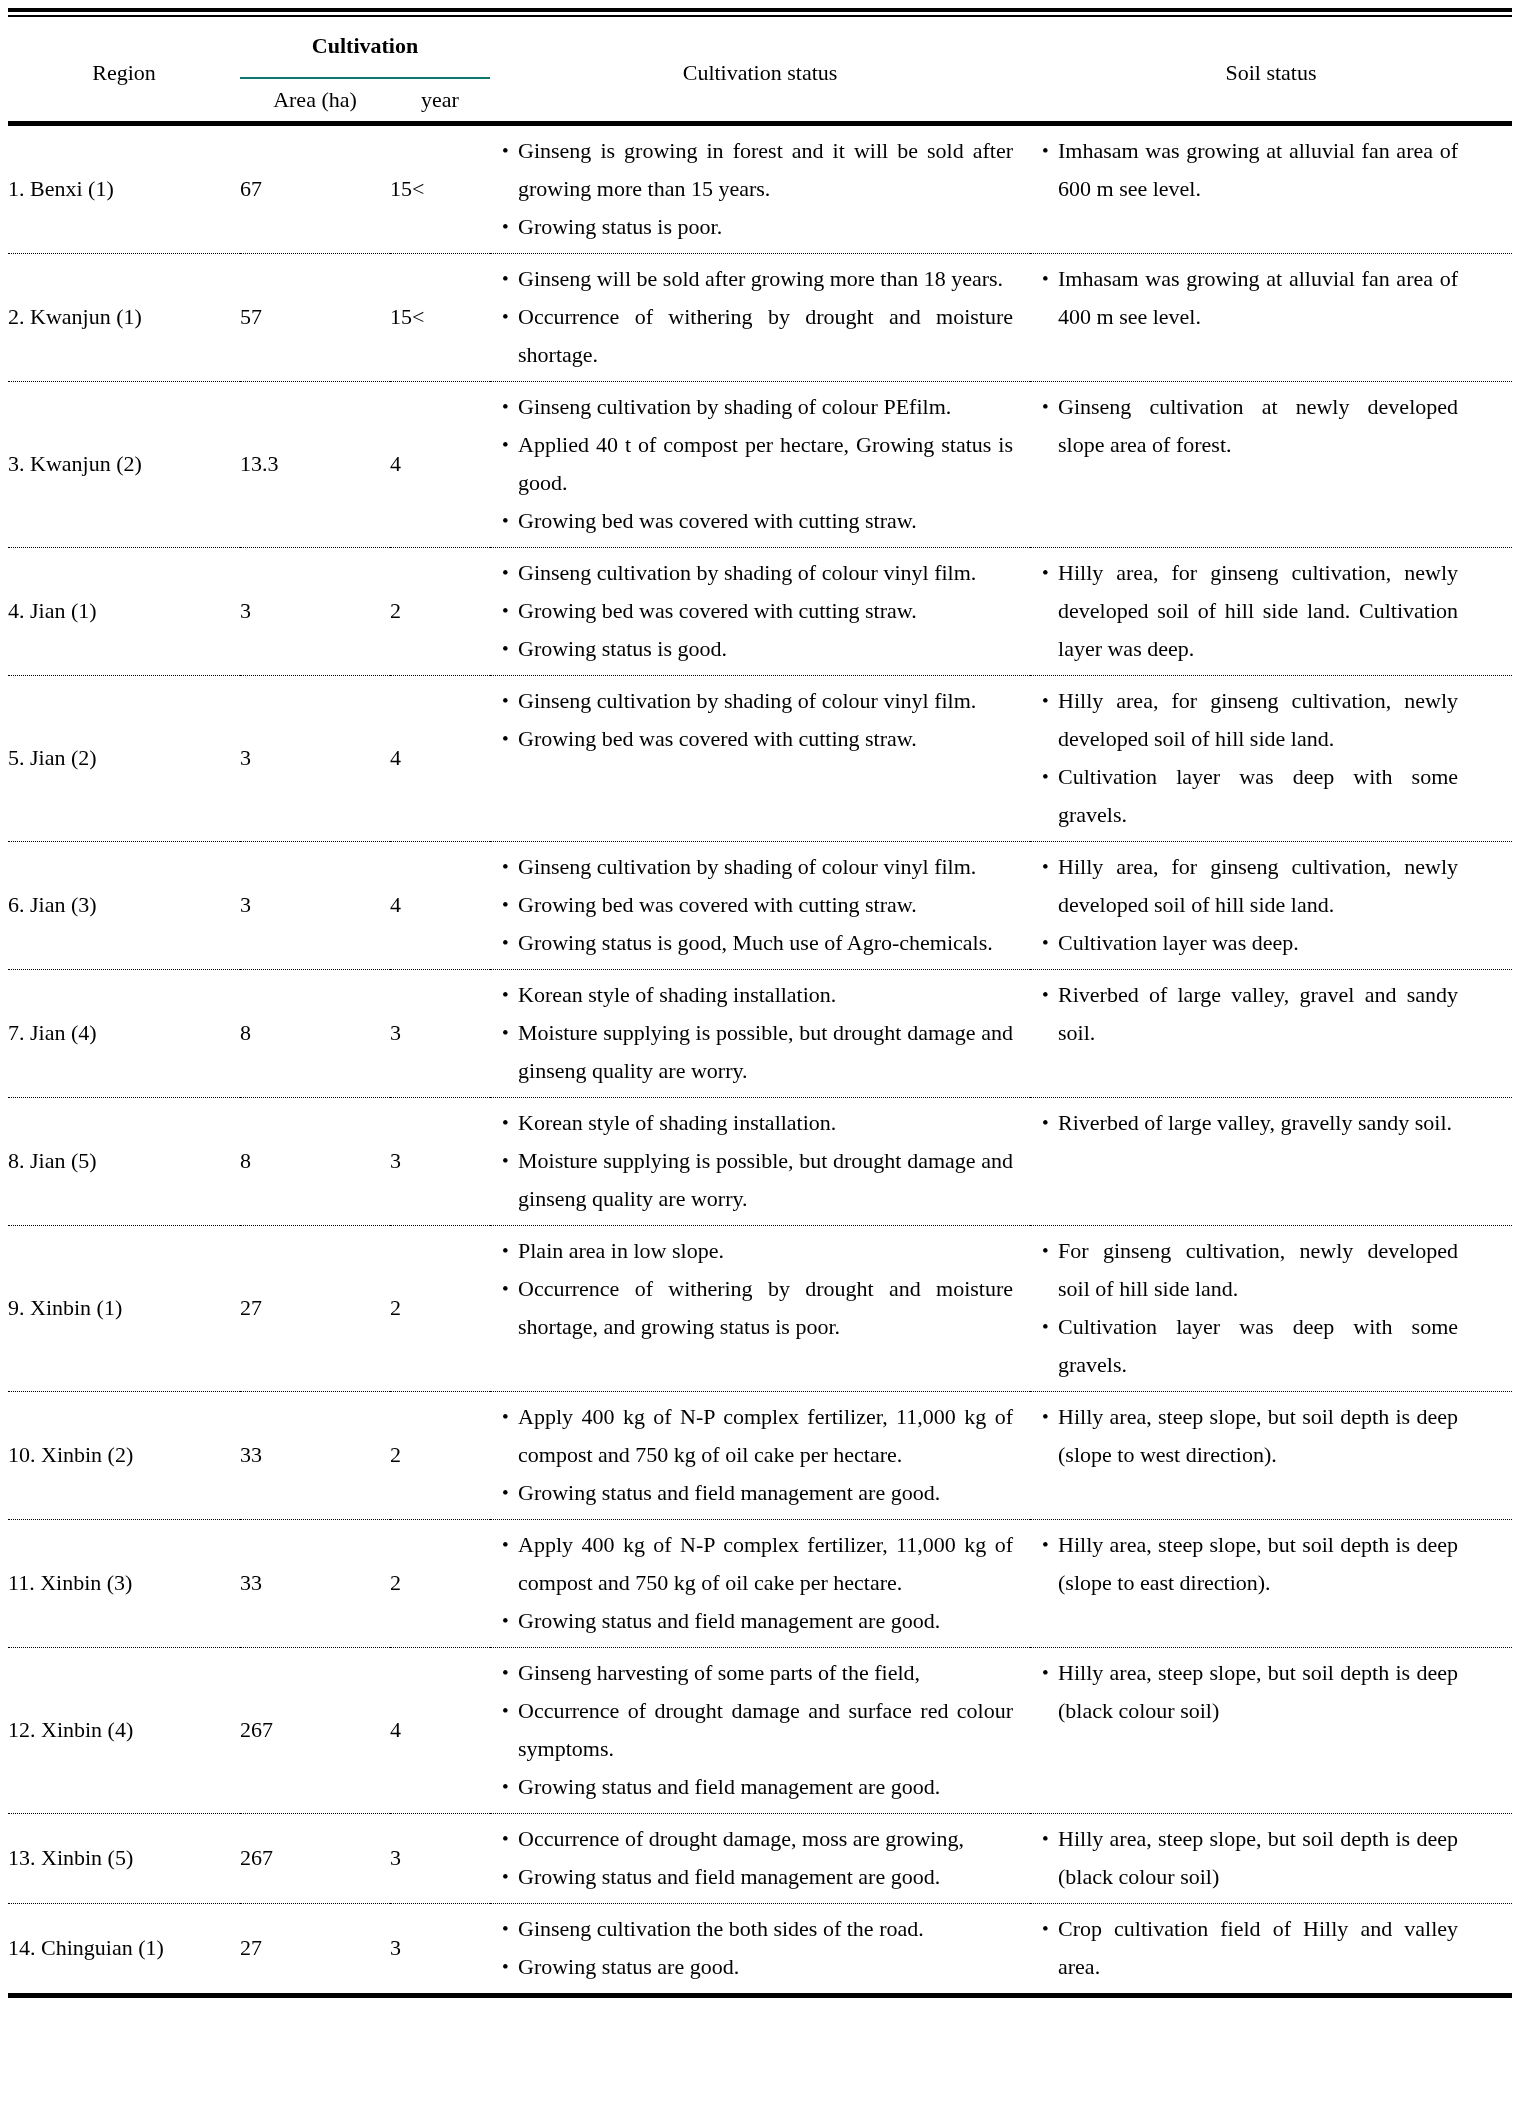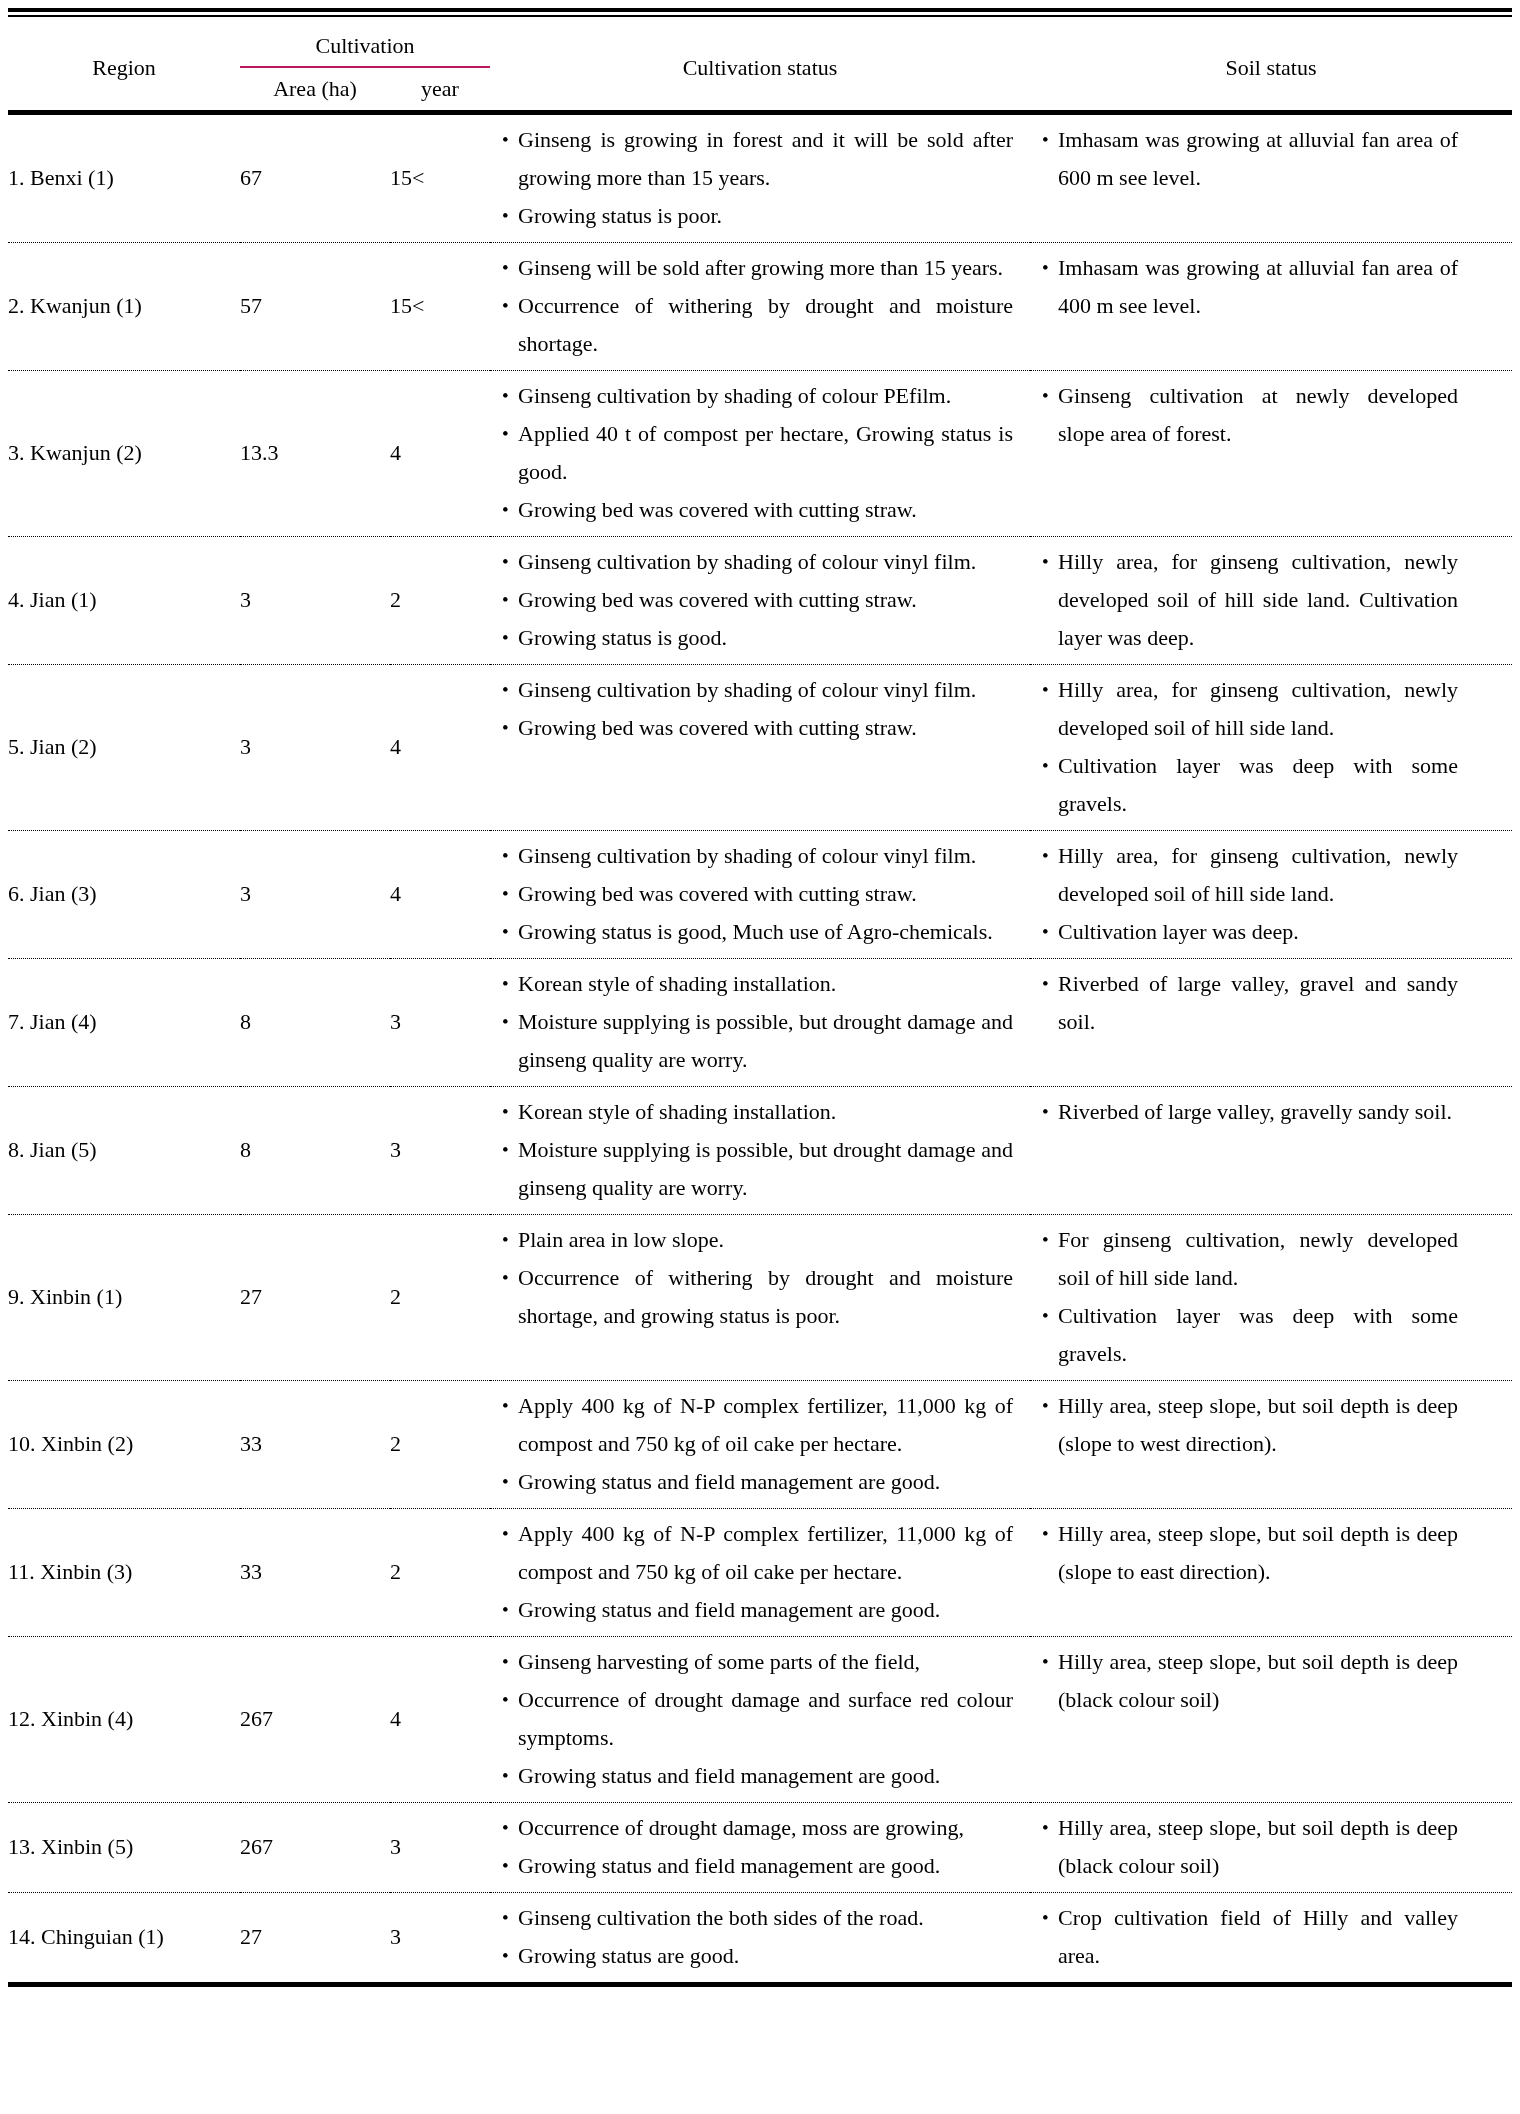--- a/index.html
+++ b/index.html
@@ -36,22 +36,23 @@
   thead th {
     font-weight: normal;
     font-size: 22px;
     line-height: 36px;
     text-align: center;
     vertical-align: middle;
     padding: 3px 0;
     border-bottom: 5px solid #000;
   }
   thead th.group-cultivation {
-    border-bottom: 2px solid #be185d;
-    padding-bottom: 2px;
+    border-bottom: 2px solid #0f766e;
+    padding-bottom: 13px;
+    font-weight: bold;
   }
 
   tbody td {
     border-bottom: 1px dotted #000;
     font-size: 22px;
     line-height: 38px;
     padding: 6px 0 7px 0;
     vertical-align: top;
   }
   tbody tr:last-child td { border-bottom: none; }
@@ -126,21 +127,21 @@
             </div>
           </td>
         </tr>
         <tr>
           <td class="c">2. Kwanjun (1)</td>
           <td class="c">57</td>
           <td class="c">15&lt;</td>
           <td class="cult">
             <div class="bullet-item">
               <span class="glyph">•</span>
-              <div class="btext">Ginseng will be sold after growing more than 15 years.</div>
+              <div class="btext">Ginseng will be sold after growing more than 18 years.</div>
             </div>
             <div class="bullet-item">
               <span class="glyph">•</span>
               <div class="btext">Occurrence of withering by drought and moisture shortage.</div>
             </div>
           </td>
           <td class="soil">
             <div class="bullet-item">
               <span class="glyph">•</span>
               <div class="btext">Imhasam was growing at alluvial fan area of 400 m see level.</div>

